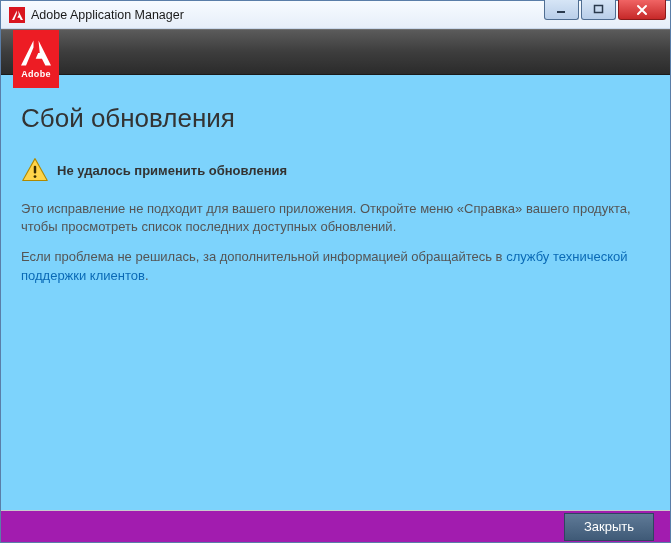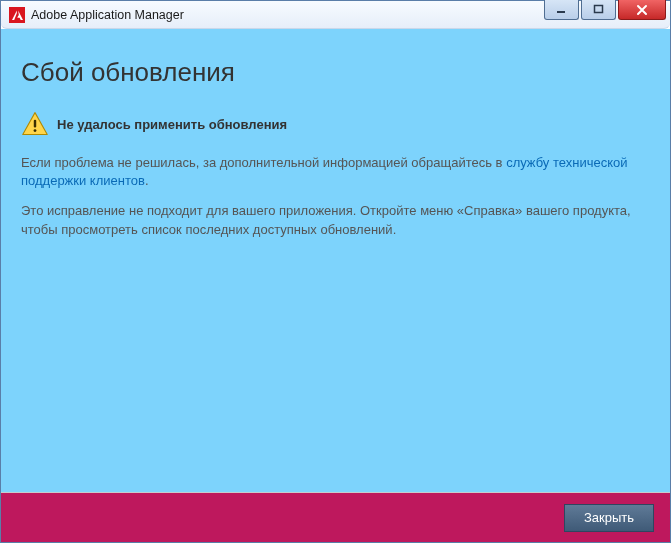--- a/index.html
+++ b/index.html
@@ -1,18 +1,18 @@
 <!DOCTYPE html>
 <html><head>
 <meta charset="utf-8">
 <style>
   * { box-sizing: border-box; margin: 0; padding: 0; }
   html, body { width: 671px; height: 543px; font-family: "Segoe UI", Tahoma, Arial, sans-serif; background: #fff; }
   .window { width: 671px; height: 543px; border: 1px solid #5a7ea8; display: flex; flex-direction: column; background: #fff; }
-  .titlebar { height: 28px; background: linear-gradient(#f7fbff, #e6eef9); display: flex; align-items: center; border-bottom: 1px solid #c9d7ea; position: relative; border-radius: 6px; }
+  .titlebar { height: 28px; background: linear-gradient(#f7fbff, #e6eef9); display: flex; align-items: center; border-bottom: 1px solid #c9d7ea; position: relative; }
   .titlebar .app-icon { width: 16px; height: 16px; margin: 0 6px 0 8px; background: #d9161f; display: flex; align-items: center; justify-content: center; }
   .titlebar .app-icon svg { display: block; }
   .titlebar .title-text { font-size: 12.5px; color: #1a1a1a; }
   .win-controls { position: absolute; top: -1px; right: 4px; display: flex; gap: 2px; }
   .win-btn { width: 35px; height: 20px; border: 1px solid #4f6d91; border-top: none; border-radius: 0 0 3px 3px; display: flex; align-items: center; justify-content: center; cursor: pointer; }
   .win-min { background: linear-gradient(#d6e5f6, #b9cee9); }
   .win-max { background: linear-gradient(#d6e5f6, #b9cee9); }
   .win-close { width: 48px; background: linear-gradient(#f06464, #c62828); border-color: #8a1a1a; }
   .win-btn svg { display: block; }
   
@@ -22,21 +22,21 @@
   .adobe-badge svg { display: block; }
   
   .content { flex: 1 1 auto; padding: 36px 20px 10px 20px; overflow: hidden; background: #7dd3fc; }
   .heading { font-size: 26px; font-weight: 400; color: #333; margin-bottom: 22px; margin-top: -8px; }
   .alert-row { display: flex; align-items: center; gap: 8px; margin-bottom: 16px; }
   .alert-row .alert-icon { width: 28px; height: 28px; flex: 0 0 auto; }
   .alert-row .alert-text { font-size: 13px; font-weight: bold; color: #333; }
   .body-text { font-size: 13px; color: #555; line-height: 1.4; margin-bottom: 12px; }
   .body-text a { color: #0a6ab6; text-decoration: none; cursor: pointer; }
   
-  .footer { height: 50px; background: #be185d; border-top: 1px solid #c7cbce; display: flex; align-items: center; justify-content: flex-end; padding: 0 16px; }
+  .footer { height: 32px; background: #a21caf; border-top: 1px solid #c7cbce; display: flex; align-items: center; justify-content: flex-end; padding: 0 16px; }
   .btn { min-width: 90px; height: 28px; background: linear-gradient(#5f7a97, #3f5a77); border: 1px solid #2f4560; color: #fff; font-size: 13px; display: flex; align-items: center; justify-content: center; cursor: pointer; padding: 0 16px; }
 </style>
 </head>
 <body>
 
 <div class="window">
 
   <div class="titlebar">
     <div class="app-icon">
       <svg width="11" height="11" viewBox="0 0 24 24">
@@ -56,39 +56,47 @@
           </svg>
       </div>
       <div class="win-btn win-close">
         <svg width="12" height="12" viewBox="0 0 12 12">
             <path d="M2 2 L10 10 M10 2 L2 10" stroke="#fff" stroke-width="2" stroke-linecap="round"></path>
           </svg>
       </div>
     </div>
   </div>
 
+  <div class="subheader">
+    <div class="adobe-badge">
+      <svg width="30" height="26" viewBox="0 0 48 40">
+          <path fill="#fff" d="M28 0 L48 40 L39 40 L33.5 29 L23.5 29 L27.5 20 L30 20 Z M0 40 L20 0 L20 11 L8 40 Z"></path>
+        </svg>
+      <span class="adobe-word">Adobe</span>
+    </div>
+  </div>
 
   <div class="content">
     <h1 class="heading">Сбой обновления</h1>
 
     <div class="alert-row">
       <div class="alert-icon">
         <svg width="28" height="28" viewBox="0 0 32 32">
           <path d="M16 3 L30 28 L2 28 Z" fill="#ffd54a" stroke="#b08900" stroke-width="1.2" stroke-linejoin="round"></path>
           <rect x="14.6" y="11" width="2.8" height="9" rx="1.2" fill="#3a2e00"></rect>
           <circle cx="16" cy="23.5" r="1.6" fill="#3a2e00"></circle>
         </svg>
       </div>
       <div class="alert-text">Не удалось применить обновления</div>
     </div>
 
+    <p class="body-text">Это исправление не подходит для вашего приложения. Откройте меню «Справка» вашего продукта, чтобы просмотреть список последних доступных обновлений.</p>
+
     <p class="body-text">
       <span>Если проблема не решилась, за дополнительной информацией обращайтесь в </span><a>службу технической поддержки клиентов</a><span>.</span>
     </p>
-
-    <p class="body-text">Это исправление не подходит для вашего приложения. Откройте меню «Справка» вашего продукта, чтобы просмотреть список последних доступных обновлений.</p>
   </div>
 
   <div class="footer">
     <div class="btn">Закрыть</div>
   </div>
 
 </div>
 
 </body></html>

